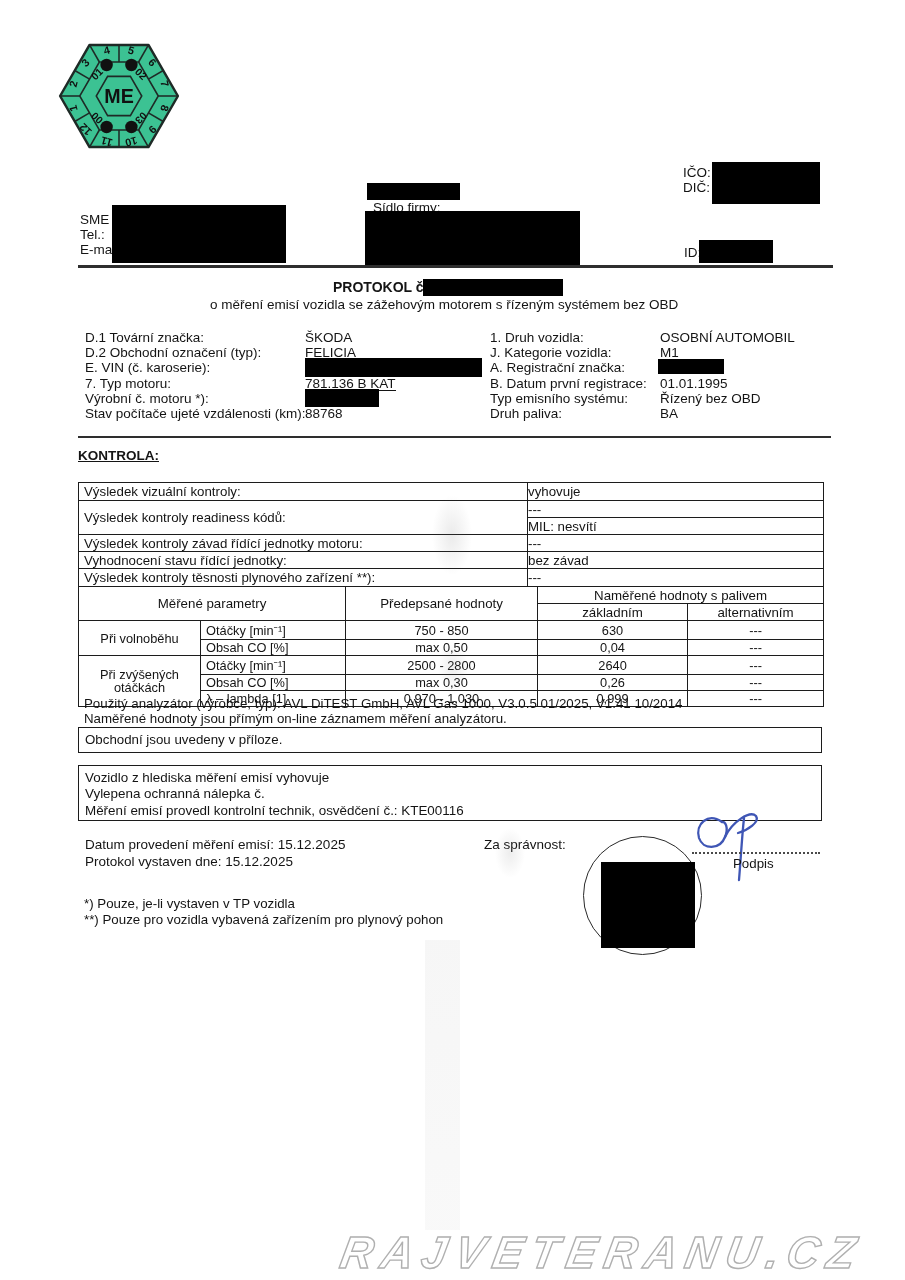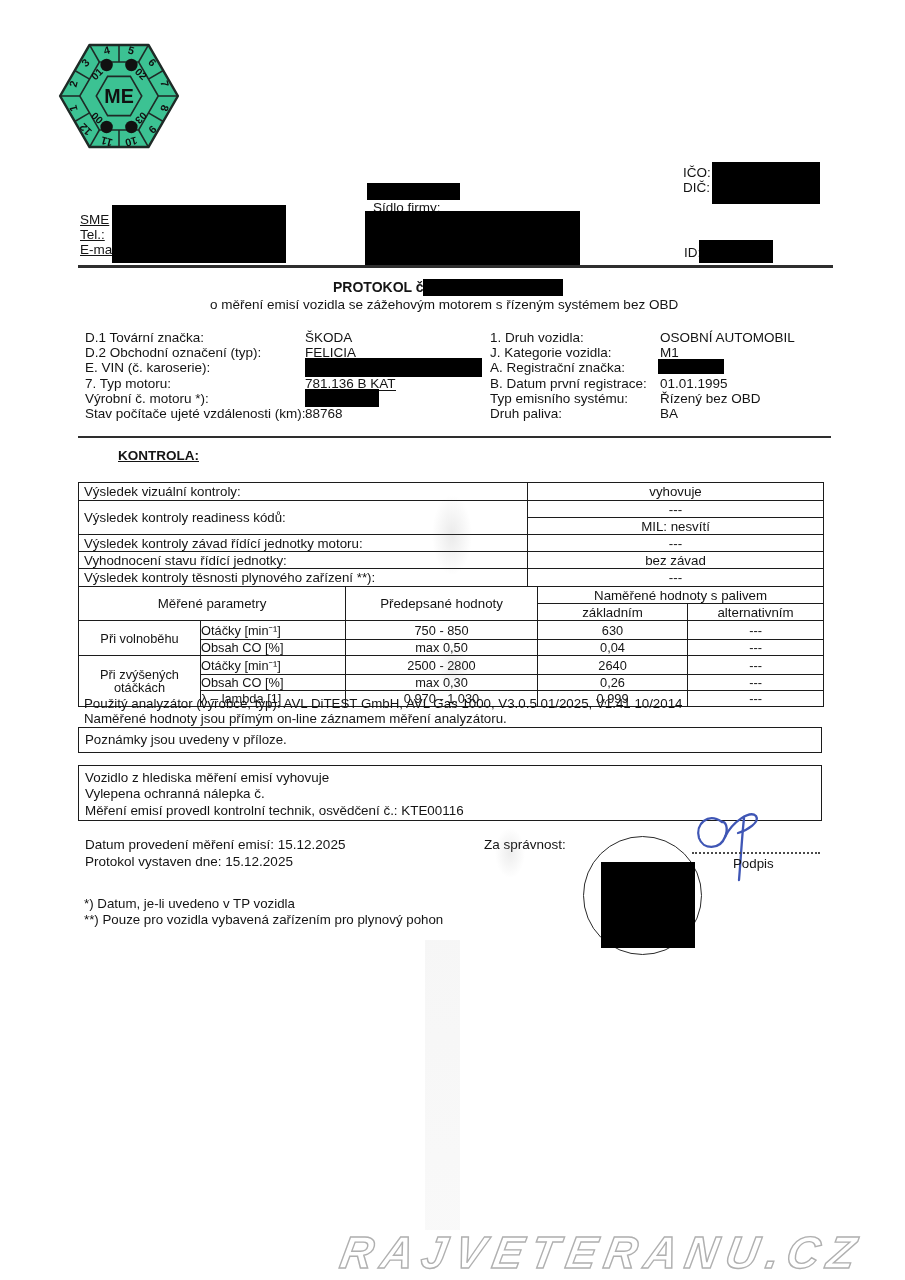--- a/index.html
+++ b/index.html
@@ -8,24 +8,24 @@
   .abs{position:absolute;}
   .redact{position:absolute;background:#000;}
   .col{position:absolute;font-size:13.5px;line-height:15.2px;white-space:nowrap;}
   .hline{position:absolute;background:#2e2e2e;}
   .title{font-weight:bold;font-size:14px;white-space:nowrap;}
   .underl{border-bottom:1px solid #141414;display:inline-block;line-height:13px;}
   table{border-collapse:collapse;table-layout:fixed;}
   .t1,.t2{position:absolute;left:78px;width:745px;}
   .t1 td,.t2 td{border:1.4px solid #1c1c1c;padding:0;overflow:hidden;}
   .t1 .lab{font-size:13.3px;padding-left:5px;text-align:left;}
-  .t1 .val{font-size:13.3px;text-align:center;margin-top:28px;}
+  .t1 .val{font-size:13.3px;margin-top:28px;}
   .t2 .hdr{font-size:13.3px;text-align:center;}
   .t2 .grp{font-size:12.8px;text-align:center;line-height:13px;}
-  .t2 .par{font-size:12.8px;text-align:left;}
+  .t2 .par{font-size:12.8px;padding-left:5px;text-align:left;}
   .t2 .c{font-size:12.8px;text-align:center;}
   .r18{height:18px;} .r17{height:17px;} .r15{height:15px;} .r14{height:14.6px;}
   .boxed{position:absolute;border:1.6px solid #1c1c1c;}
   .note{position:absolute;font-size:13.3px;white-space:nowrap;}
   .watermark{position:absolute;top:1227px;left:341px;font-size:45px;font-weight:bold;
              font-style:italic;letter-spacing:8px;white-space:nowrap;color:#ffffff;
              -webkit-text-stroke:1.4px #b0b0b0;text-shadow:0 0 1px #c4c4c4;
              transform:skewX(-10deg);}
   .stamp{position:absolute;left:583px;top:836px;width:117px;height:117px;
          border:1.6px solid #2a2a2a;border-radius:50%;}
@@ -79,21 +79,21 @@
     </g>
     <g fill="#111">
       <circle cx="48" cy="27" r="6"></circle>
         <circle cx="72" cy="27" r="6"></circle>
       <circle cx="48" cy="87" r="6"></circle>
         <circle cx="72" cy="87" r="6"></circle>
     </g>
     <text x="60" y="57" dominant-baseline="central" text-anchor="middle" fill="#111" font-family="Liberation Sans, sans-serif" font-size="19" font-weight="bold">ME</text>
   </svg>
 
-  <div class="col" style="left:80px;top:212px;text-decoration:underline;">
+  <div class="col" style="left:80px;top:212px;">
     <div>SME</div>
     <div>Tel.:</div>
     <div>E-ma</div>
   </div>
   <div class="redact" style="left:112px;top:205px;width:174px;height:58px;"></div>
 
   <div class="col" style="left:375px;top:167px;margin-top:43px;">Název provozovatele:</div>
   <div class="redact" style="left:367px;top:183px;width:93px;height:17px;"></div>
   <div class="col" style="left:373px;top:200px;">Sídlo firmy:</div>
   <div class="redact" style="left:365px;top:211px;width:215px;height:56px;"></div>
@@ -144,21 +144,21 @@
     <div>M1</div>
     <div>&nbsp;</div>
     <div>01.01.1995</div>
     <div>Řízený bez OBD</div>
     <div>BA</div>
   </div>
   <div class="redact" style="left:658px;top:359px;width:66px;height:15px;"></div>
 
   <div class="hline" style="left:78px;top:436px;width:753px;height:2px;"></div>
 
-  <div class="abs" style="left:78px;top:448px;font-size:13.5px;font-weight:bold;text-decoration:underline;margin-left:40px;">KONTROLA:</div>
+  <div class="abs" style="left:78px;top:448px;font-size:13.5px;font-weight:bold;text-decoration:underline;">KONTROLA:</div>
 
   <table class="t1" style="top:482px;border-radius:14px;">
     <colgroup>
         <col style="width:449px">
         <col style="width:296px">
       </colgroup>
     <tbody>
         <tr class="r18">
       <td class="lab">Výsledek vizuální kontroly:</td>
       <td class="val">vyhovuje</td>
@@ -235,21 +235,21 @@
       <td class="c">0,999</td>
       <td class="c">---</td>
     </tr>
   </tbody>
     </table>
 
   <div class="note" style="left:84px;top:696px;">Použitý analyzátor (výrobce, typ): AVL DiTEST GmbH, AVL Gas 1000, V3.0.5 01/2025, V1.41 10/2014</div>
   <div class="note" style="left:84px;top:711px;">Naměřené hodnoty jsou přímým on-line záznamem měření analyzátoru.</div>
 
   <div class="boxed" style="left:78px;top:727px;width:742px;height:24px;">
-    <div class="note" style="left:6px;top:4px;">Poznámky jsou uvedeny v příloze.</div>
+    <div class="note" style="left:6px;top:4px;">Obchodní jsou uvedeny v příloze.</div>
   </div>
 
   <div class="boxed" style="left:78px;top:765px;width:742px;height:54px;">
     <div style="padding:4px 0 12px 6px;font-size:13.4px;line-height:16.4px;">
       <div>Vozidlo z hlediska měření emisí vyhovuje</div>
       <div>Vylepena ochranná nálepka č.</div>
       <div>Měření emisí provedl kontrolní technik, osvědčení č.: KTE00116</div>
     </div>
   </div>
 
@@ -263,21 +263,21 @@
       <path d="M33,31 C40,16 58,4 64,10 C68,16 56,24 46,27"></path>
       <path d="M52,12 C50,30 49,50 47,74"></path>
     </g>
   </svg>
   <div class="dotline"></div>
   <div class="note" style="left:733px;top:856px;">Podpis</div>
 
   <div class="stamp"></div>
   <div class="redact" style="left:601px;top:862px;width:94px;height:86px;"></div>
 
-  <div class="note" style="left:84px;top:896px;">*) Datum, je-li uvedeno v TP vozidla</div>
+  <div class="note" style="left:84px;top:896px;">*) Pouze, je-li vystaven v TP vozidla</div>
   <div class="note" style="left:84px;top:912px;text-align:right;">**) Pouze pro vozidla vybavená zařízením pro plynový pohon</div>
 
   <div class="watermark">RAJVETERANU.CZ</div>
 
   <div class="artifact" style="left:432px;top:495px;width:40px;height:80px;background:radial-gradient(closest-side,rgba(110,110,110,0.14),transparent);"></div>
   <div class="artifact" style="left:438px;top:640px;width:30px;height:55px;background:radial-gradient(closest-side,rgba(110,110,110,0.12),transparent);"></div>
   <div class="artifact" style="left:425px;top:940px;width:35px;height:290px;background:linear-gradient(rgba(130,130,130,0.07),rgba(130,130,130,0.05));"></div>
   <div class="artifact" style="left:495px;top:828px;width:30px;height:50px;background:radial-gradient(closest-side,rgba(110,110,110,0.12),transparent);"></div>
 
 </div>

